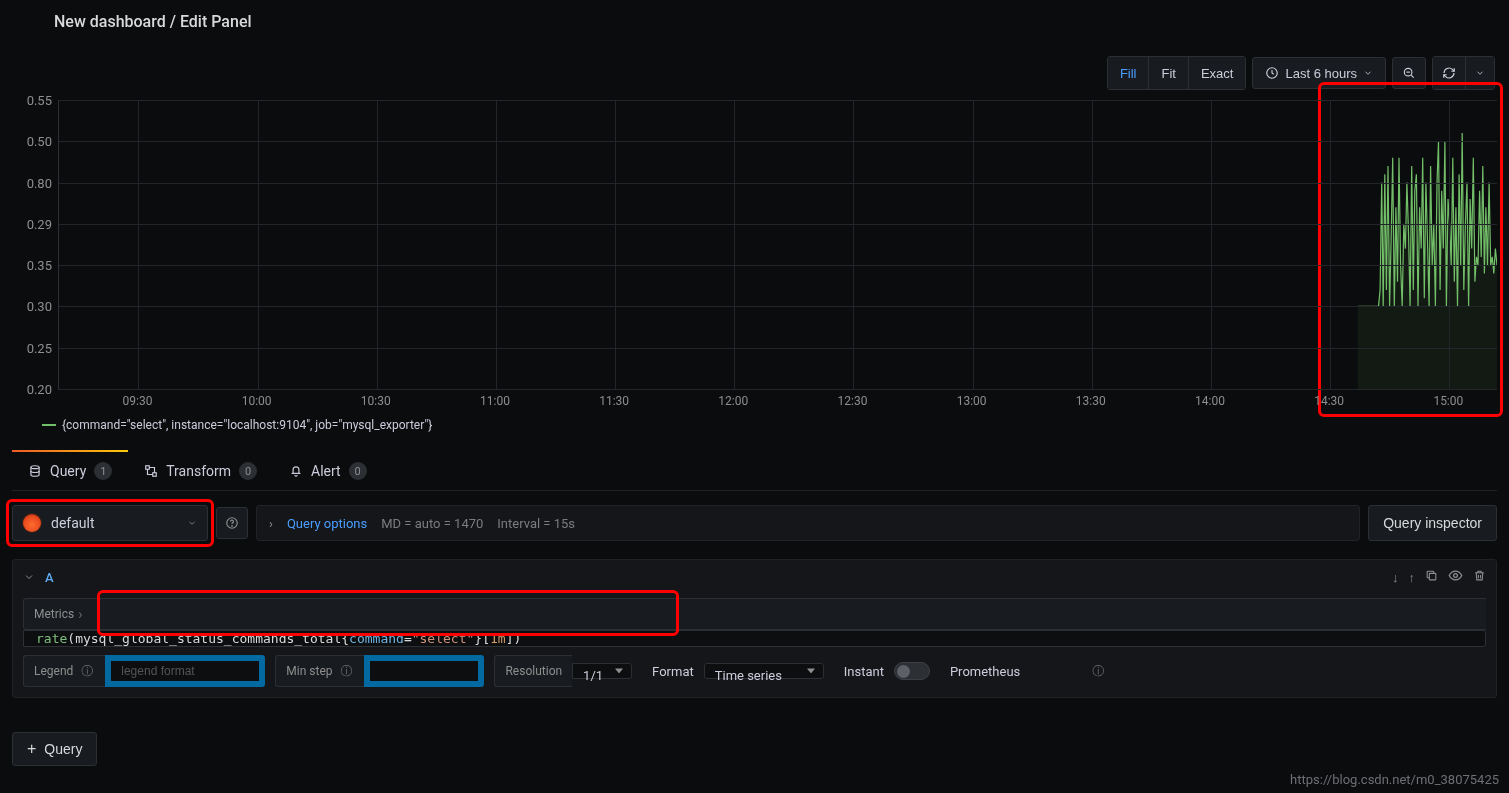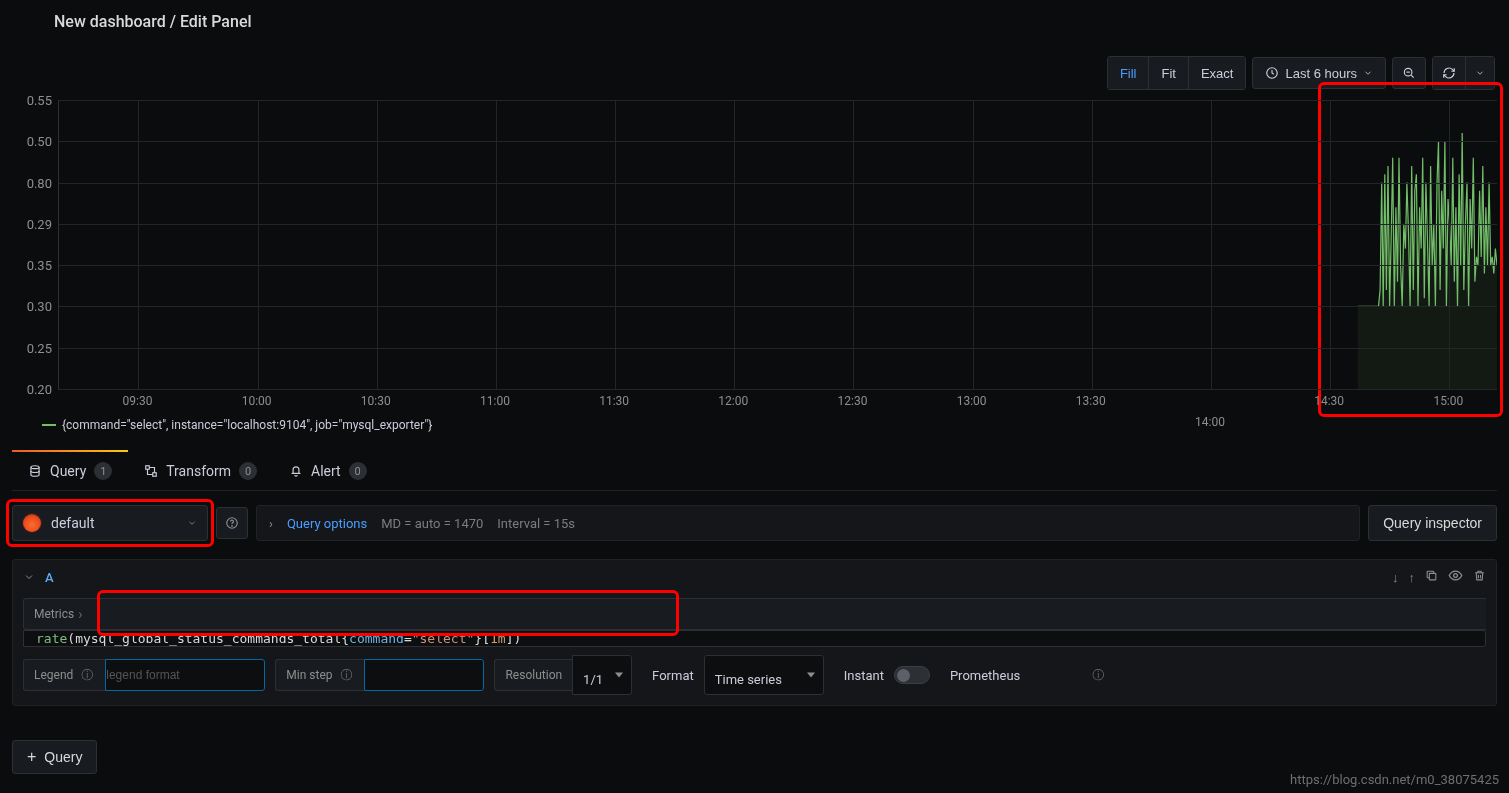--- a/index.html
+++ b/index.html
@@ -127,27 +127,27 @@
   .tok-label { color: #6fb3e0; }
   .tok-op { color: #d8d9da; }
   .tok-str { color: #ce9178; }
   .tok-bracket { color: #d8d9da; }
   .tok-dur { color: #d19a66; }
   
   .opts-row { display: flex; align-items: center; gap: 0; flex-wrap: nowrap; }
   .opts-row .seg { display: flex; align-items: center; margin-right: 10px; }
   .opts-row .info { color: #6d6f73; font-size: 12px; width: 16px; text-align: center; }
   .text-input {
-    background: #0d0e10; border: 1px solid #0369a1; height: 32px;
-    padding: 0 0; color: #ccccdc; font-size: 12px; border-radius: 0 3px 3px 0;
+    background: #0d0e10; border: 6px solid #0369a1; height: 32px;
+    padding: 0 10px; color: #ccccdc; font-size: 12px; border-radius: 0 3px 3px 0;
     width: 160px;
   }
   .text-input::placeholder { color: #555; }
   .select-like {
-    background: #0d0e10; border: 1px solid #2c2f34; height: 40px;
+    background: #0d0e10; border: 1px solid #2c2f34; height: 16px;
     padding: 8px 26px 0 10px; color: #ccccdc; font-size: 13px; border-radius: 3px;
     display: flex; align-items: center; position: relative; min-width: 60px; cursor:pointer;
   }
   .select-like::after { content: ""; position: absolute; right: 8px; top: 50%; width: 0; height: 0; border-left: 4px solid transparent; border-right: 4px solid transparent; border-top: 5px solid #8e8e8e; transform: translateY(-50%); }
   .toggle {
     width: 36px; height: 18px; background: #2c2f34; border-radius: 10px; position: relative; cursor: pointer;
     border: 1px solid #3c3f44;
   }
   .toggle::after { content: ""; position: absolute; left: 2px; top: 1.5px; width: 13px; height: 13px; border-radius: 50%; background: #5d6066; }
   .plain-label { font-size: 13px; color: #ccccdc; padding: 0 10px; }
@@ -262,21 +262,21 @@
   <div class="x-axis" id="x-axis">
       <div class="xt" style="left: 79.4475px;">09:30</div>
       <div class="xt" style="left: 198.619px;">10:00</div>
       <div class="xt" style="left: 317.79px;">10:30</div>
       <div class="xt" style="left: 436.961px;">11:00</div>
       <div class="xt" style="left: 556.133px;">11:30</div>
       <div class="xt" style="left: 675.304px;">12:00</div>
       <div class="xt" style="left: 794.475px;">12:30</div>
       <div class="xt" style="left: 913.646px;">13:00</div>
       <div class="xt" style="left: 1032.82px;">13:30</div>
-      <div class="xt" style="left: 1151.99px; margin-top: 21px;">14:00</div>
+      <div class="xt" style="left: 1151.99px;">14:00</div>
       <div class="xt" style="left: 1271.16px;">14:30</div>
       <div class="xt" style="left: 1390.33px;">15:00</div>
     </div>
   <div class="legend-row">
     <span class="legend-dash"></span>
     <span>{command="select", instance="localhost:9104", job="mysql_exporter"}</span>
   </div>
 </div>
 
 

